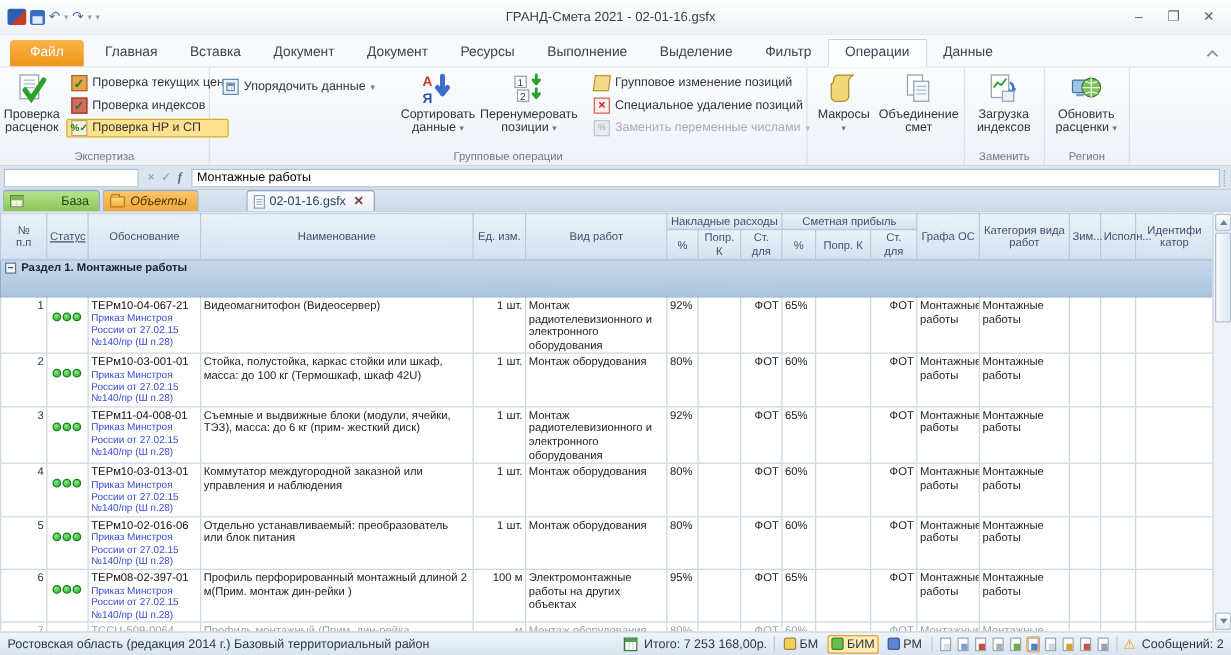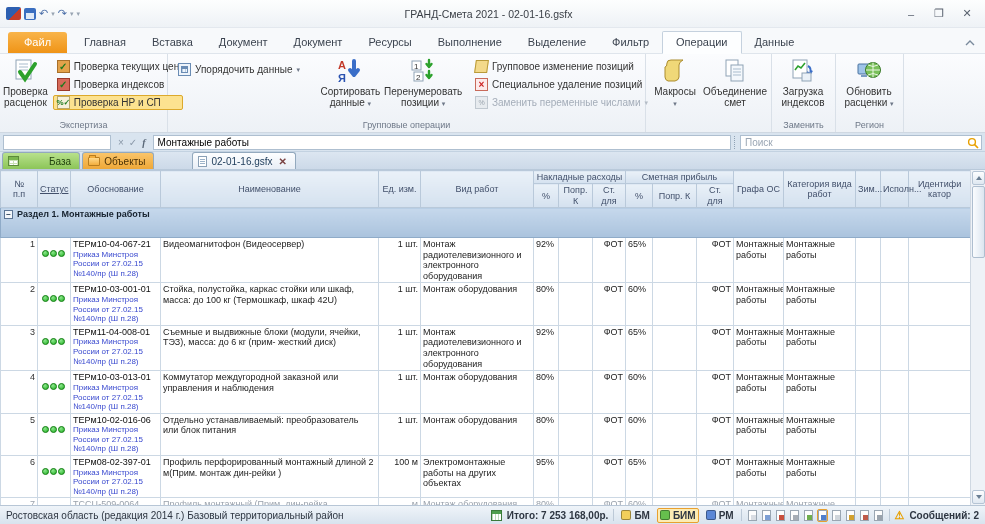--- a/index.html
+++ b/index.html
@@ -52,21 +52,21 @@
   .splitter { width:3px; height:13px; border-left:1px dotted #90a2b4; }
   .searchbox { width:242px; height:15px; border:1px solid #aebfd0; background:#fff; position:relative; display:flex; align-items:center; }
   .searchbox input { border:none; outline:none; flex:1; font-size:10px; padding:0 16px 0 4px; color:#333; font-family:"Liberation Sans", sans-serif; }
   .searchbox input::placeholder { color:#9aa6b4; }
   .mag { position:absolute; right:2px; top:1px; }
 
   
   .doctabs { height:18px; background:linear-gradient(#dce6f1,#ccd9e8); display:flex; align-items:flex-end; padding-left:2px; gap:2px; border-bottom:1px solid #b9c9da; }
   .dtab { display:flex; align-items:center; gap:4px; font-size:10px; padding:2px 8px 2px 5px; border:1px solid #93a9be; border-bottom:none; border-radius:3px 3px 0 0; height:17px; cursor:default; }
   .dtab-base { background:linear-gradient(#b8e18c,#8cc558); color:#23430f;gap:30px; }
-  .dtab-objects { background:linear-gradient(#fac56a,#f0a windows838); background:linear-gradient(#fac56a,#efa838); color:#4d3205; }
+  .dtab-objects { background:linear-gradient(#fac56a,#f0a windows838); background:linear-gradient(#fac56a,#efa838); color:#4d3205;font-style:italic; }
   .dtab-file { background:linear-gradient(#fdfeff,#e8eef6); color:#23405e;margin-left:36px; }
   .ticon-grid { width:11px; height:10px; background:#fff; border:1px solid #5c8a3a;
      background-image:linear-gradient(#7ab64e 3px, transparent 3px), linear-gradient(90deg,#c9e2b4 1px, transparent 1px), linear-gradient(#c9e2b4 1px, transparent 1px); background-size:100% 100%, 4px 4px, 4px 3px; }
   .ticon-folder { width:12px; height:9px; background:linear-gradient(#ffd98a,#f3ae3d); border:1px solid #b97d1e; border-radius:1px; position:relative; }
   .ticon-folder::before { content:""; position:absolute; top:-3px; left:0; width:5px; height:2px; background:#f3ae3d; border:1px solid #b97d1e; border-bottom:none; border-radius:1px 1px 0 0; }
   .ticon-doc { width:9px; height:11px; background:#fff; border:1px solid #8aa0b6; position:relative; }
   .ticon-doc::after{ content:""; position:absolute; left:1px; top:2px; width:5px; height:1px; background:#9db3c9; box-shadow:0 2px 0 #9db3c9, 0 4px 0 #9db3c9; }
   .tab-close { color:#7a4242; font-size:10px; font-weight:bold; margin-left:2px; }
 
   
@@ -96,21 +96,21 @@
   .vscroll { position:absolute; right:0; top:0; width:15px; height:335px; background:#eef2f7; border-left:1px solid #cfd8e2; }
   .vs-btn { position:absolute; left:1px; width:13px; height:14px; background:linear-gradient(#fdfeff,#dfe8f1); border:1px solid #b5c4d4; border-radius:2px; display:flex; align-items:center; justify-content:center; }
   .vs-up { top:1px; } .vs-down { bottom:1px; }
   .tri-up { width:0; height:0; border-left:3px solid transparent; border-right:3px solid transparent; border-bottom:4px solid #6b7f94; }
   .tri-down { width:0; height:0; border-left:3px solid transparent; border-right:3px solid transparent; border-top:4px solid #6b7f94; }
   .vs-thumb { position:absolute; left:1px; top:16px; width:13px; height:72px; background:linear-gradient(90deg,#fafcfe,#dce6f0); border:1px solid #aebecf; border-radius:2px; }
 
   
   .statusbar { height:19px; background:linear-gradient(#eff4f9,#d8e3ee); border-top:1px solid #b7c6d6; display:flex; align-items:center; padding:0 6px; font-size:10px; color:#2e3642; }
   .sb-left { display:flex; gap:3px; white-space:nowrap; }
-  .sb-right { margin-left:auto; display:flex; align-items:center; gap:5px; white-space:nowrap;font-weight:bold; }
+  .sb-right { margin-left:auto; display:flex; align-items:center; gap:5px; white-space:nowrap; }
   .sb-sep { width:1px; height:12px; background:#bcc9d7; }
   .total-ic { width:11px; height:11px; background:#fff; border:1px solid #3a7a3a;
     background-image:linear-gradient(#4e9e4e 3px, transparent 3px), linear-gradient(90deg,#bcd8bc 1px, transparent 1px); background-size:100% 100%, 3px 3px; }
   .sw { width:10px; height:10px; border-radius:2px; border:1px solid rgba(0,0,0,.35); display:inline-block; }
   .mode { display:flex; align-items:center; gap:3px; padding:1px 2px; }
   .mode.hl { border:1px solid #e8a030; background:#fcecb4; border-radius:2px; }
   .doc-ic { width:9px; height:11px; background:#fdfdfd; border:1px solid #9aa6b2; position:relative; display:inline-block; }
   .doc-ic i { position:absolute; right:0; bottom:0; width:5px; height:5px; display:block; }
   .ic-wrap { display:inline-flex; padding:1px; }
   .ic-wrap.hl { border:1px solid #e8a030; background:#fcecb4; border-radius:2px; padding:0; }
@@ -294,27 +294,20 @@
 
   <div class="formulabar">
     <div class="cellref"></div>
     <div class="fx-btns">
       <span>×</span>
       <span>✓</span>
       <span class="fx">f</span>
     </div>
     <input class="fvalue" value="Монтажные работы" style="">
     <div class="splitter"></div>
-    <div class="searchbox">
-      <input placeholder="Поиск" style="">
-      <svg class="mag" width="12" height="12" viewBox="0 0 12 12">
-        <circle cx="5" cy="5" r="3.4" fill="none" stroke="#e8a000" stroke-width="1.4"></circle>
-        <line x1="7.6" y1="7.6" x2="11" y2="11" stroke="#e8a000" stroke-width="1.6"></line>
-      </svg>
-    </div>
   </div>
 
   <div class="doctabs">
     <div class="dtab dtab-base">
       <span class="ticon-grid"></span>
       <span>База</span>
     </div>
     <div class="dtab dtab-objects">
       <span class="ticon-folder"></span>
       <span>Объекты</span>

